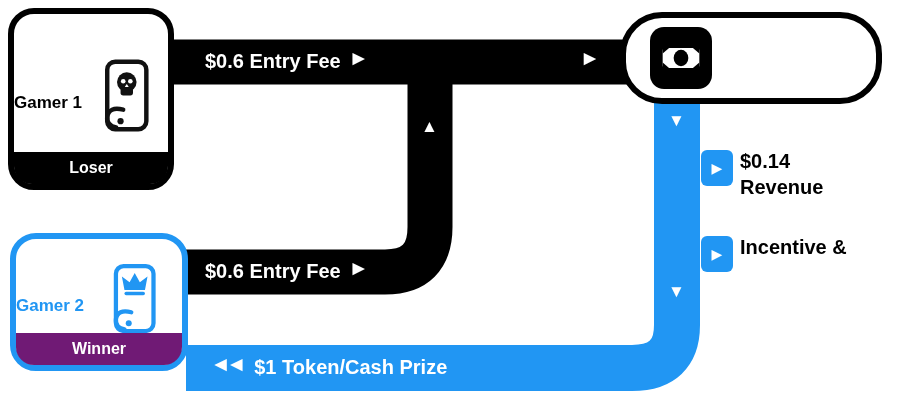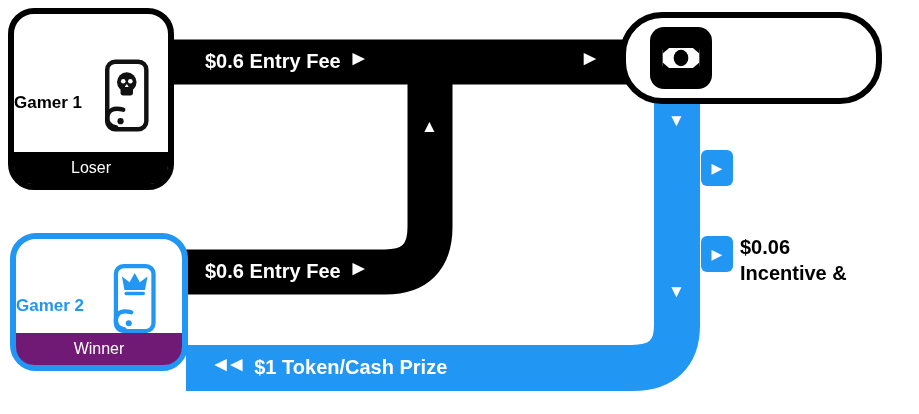--- a/index.html
+++ b/index.html
@@ -9,21 +9,21 @@
   .layer-label{z-index:2;}
   .layer-node{z-index:3;}
 
   .card{background:#fff;box-sizing:border-box;border:6px solid #000;border-radius:26px;
         display:flex;flex-direction:row;align-items:center;}
   .card.blue{border-color:#2196F3;}
   .card-title{font-weight:bold;font-size:17px;color:#000;margin-top:7px;}
   .card.blue .card-title{color:#2196F3;}
   .card-icon{flex:1;display:flex;align-items:center;justify-content:center;}
   .card-badge{position:absolute;left:0;right:0;bottom:0;height:32px;background:#000;color:#fff;
-              font-weight:normal;font-size:16px;display:flex;align-items:center;justify-content:center;
+              font-weight:bold;font-size:16px;display:flex;align-items:center;justify-content:center;
               border-radius:0 0 18px 18px;}
   .card.blue .card-badge{background:#701a75;}
 
   .gmv-box{background:#fff;box-sizing:border-box;border:6px solid #000;border-radius:42px;
            display:flex;align-items:center;gap:18px;padding-left:24px;}
   .money-chip{width:62px;height:62px;background:#000;border-radius:14px;
               display:flex;align-items:center;justify-content:center;flex:0 0 auto;}
   .gmv-label{font-weight:bold;font-size:25px;color:#000;white-space:nowrap;}
 
   .flow-label{color:#fff;font-weight:bold;font-size:20px;white-space:nowrap;display:flex;align-items:flex-start;gap:12px;}
@@ -65,22 +65,25 @@
     <span>$1 Token/Cash Prize</span>
   </div>
 
   <div class="abs layer-label stub" style="left:701px;top:150px;">
     <span>▶</span>
   </div>
   <div class="abs layer-label stub" style="left:701px;top:236px;">
     <span>▶</span>
   </div>
 
+  <div class="abs layer-label side-text" style="left:740px;top:148px;">
+    <div>$0.14</div>
+    <div>Revenue</div>
+  </div>
   <div class="abs layer-label side-text" style="left:740px;top:234px;">
-    <div>$0.06</div>
     <div>Incentive &amp;</div>
   </div>
 
   <div class="abs layer-node card" style="left:8px;top:8px;width:166px;height:182px;">
     <div class="card-title">Gamer 1</div>
     <div class="card-icon">
       <svg width="64" height="88" viewBox="0 0 72 96">
         <rect x="16" y="6" width="44" height="76" rx="9" fill="none" stroke="#111" stroke-width="5"></rect>
         <circle cx="38" cy="29" r="11" fill="#111"></circle>
         <rect x="31" y="35" width="14" height="9" rx="3" fill="#111"></rect>

